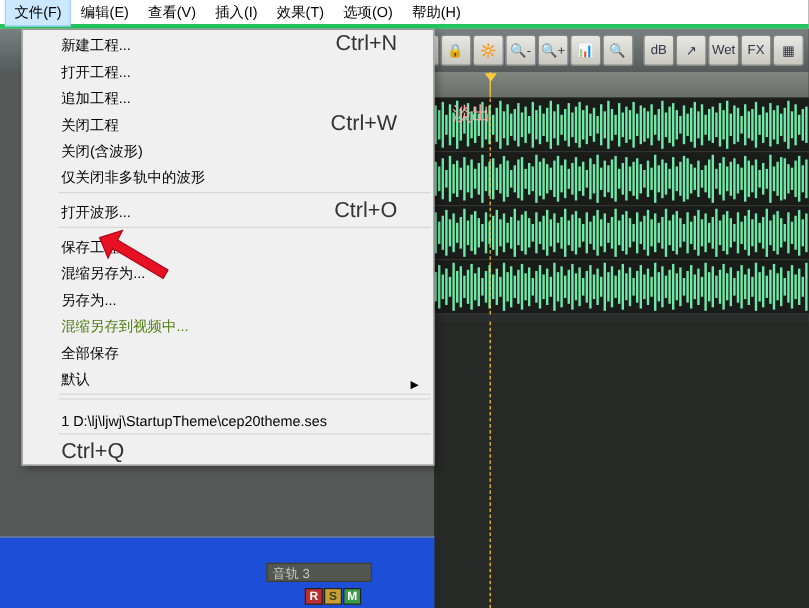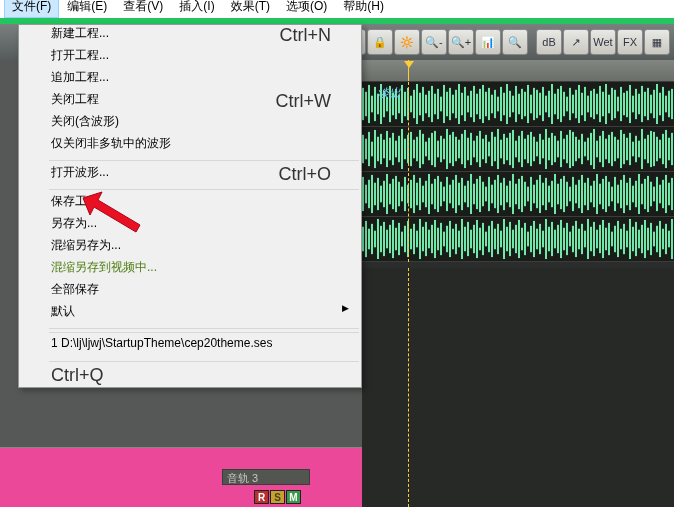--- a/index.html
+++ b/index.html
@@ -1,43 +1,43 @@
 <!DOCTYPE html>
 <html><head>
 <meta charset="utf-8">
 <style>
 *{margin:0;padding:0;box-sizing:border-box}
 body{font-family:"Microsoft YaHei",Arial,sans-serif;font-size:12px;background:#444542;width:674px;height:507px;overflow:hidden;position:relative}
-.menubar{height:24px;background:#fff;display:flex;align-items:flex-end;padding:0 4px;border-bottom:6px solid #22c55e}
+.menubar{height:24px;background:#fff;display:flex;align-items:center;padding:0 4px;border-bottom:4px solid #22c55e}
 .menubar span{padding:3px 8px;cursor:pointer}
 .menubar span.active{background:#cce8ff;border:1px solid #99d1ff;padding:2px 7px}
 .toolbar-row{height:36px;background:linear-gradient(#7a8080,#555b5b);display:flex;align-items:center;position:relative}
 .toolbar-right{position:absolute;right:0;top:0;height:36px;display:flex;align-items:center;gap:1px;padding-right:4px}
 .tb-btn{width:26px;height:26px;background:linear-gradient(#e8e8e4,#c8c8c0);border:1px solid #888;border-radius:3px;display:flex;align-items:center;justify-content:center;font-size:11px;color:#334}
 .tb-sep{width:6px}
 .dropdown{position:absolute;left:18px;top:24px;width:344px;background:#f0f0f0;border:1px solid #979797;box-shadow:3px 3px 6px rgba(0,0,0,.3);z-index:100}
-.d-item{display:flex;align-items:flex-start;height:22px;padding:0 30px 0 32px;position:relative}
+.d-item{display:flex;align-items:flex-end;height:22px;padding:0 30px 0 32px;position:relative}
 .d-item.disabled{color:#4d7c0f}
 .d-label{flex:1}
 .d-short{color:#333;font-size:18px}
 .d-arrow{position:absolute;right:12px;font-size:9px}
 .d-sep{height:1px;background:#d7d7d7;margin:3px 2px 3px 30px}
 .arrow-cursor{position:absolute;left:80px;top:190px;z-index:110;pointer-events:none}
 .workspace{position:absolute;left:362px;top:60px;right:0;bottom:0;background:#2a2d2b}
 .time-ruler{height:22px;background:linear-gradient(#828680,#6a6e68);border-bottom:1px solid #3a3d38;position:relative}
 .ruler-playhead{position:absolute;left:46px;top:0;bottom:0;width:1px;background:#ffcc33}
 .ruler-playhead:before{content:"";position:absolute;left:-4px;top:1px;width:0;height:0;border-left:5px solid transparent;border-right:5px solid transparent;border-top:7px solid #ffcc33}
 .tracks{position:relative}
 .track{height:45px;background:#1a1c1a;position:relative;border-bottom:1px solid #3a3d38}
 .track svg{position:absolute;left:0;top:0;width:100%;height:100%}
-.track-label{position:absolute;left:15px;top:3px;color:#7dd3fc;font-size:12px;font-style:italic;z-index:2}
+.track-label{position:absolute;left:15px;top:3px;color:#fca5a5;font-size:16px;z-index:2}
 .playhead{position:absolute;left:46px;top:0;bottom:0;width:1px;border-left:1px dashed #ffcc33;z-index:5}
 .below-tracks{position:absolute;left:362px;top:268px;right:0;bottom:0;background:#272927}
 .left-panel{position:absolute;left:0;top:60px;width:362px;bottom:0;background:#555856}
-.left-bottom{position:absolute;left:0;bottom:0;width:362px;height:60px;background:#ec4899;border-top:1px solid #888}
+.left-bottom{position:absolute;left:0;bottom:0;width:362px;height:60px;background:#1d4ed8;border-top:1px solid #888}
 .tracklabel-box{position:absolute;left:222px;bottom:22px;width:88px;height:16px;background:#535650;color:#c5c8c2;font-size:11px;padding:1px 4px;border:1px solid #3a3d38}
 .rsm{position:absolute;left:254px;bottom:3px;display:flex;gap:1px}
 .rsm div{width:15px;height:14px;font-size:10px;font-weight:bold;display:flex;align-items:center;justify-content:center;border:1px solid #222}
 .rsm-r{background:#b93030;color:#fff}
 .rsm-s{background:#c9a030;color:#442}
 .rsm-m{background:#3a9a4a;color:#fff}
 .panel-bars{position:absolute;left:16px;top:452px;display:flex;gap:2px}
 .pbar{width:10px;height:42px;background:linear-gradient(#7c807a,#5a5d58);border:1px solid #3a3d38;border-radius:2px}
 .panel-bars2{position:absolute;left:176px;top:452px;display:flex;gap:2px}
 </style>
@@ -574,24 +574,24 @@
     <div class="d-sep"></div>
     <div class="d-item hoverable">
       <span class="d-label">打开波形...</span>
       <span class="d-short">Ctrl+O</span>
     </div>
     <div class="d-sep"></div>
     <div class="d-item hoverable">
       <span class="d-label">保存工程</span>
     </div>
     <div class="d-item hoverable">
+      <span class="d-label">混缩另存为...</span>
+    </div>
+    <div class="d-item hoverable">
       <span class="d-label">另存为...</span>
-    </div>
-    <div class="d-item hoverable">
-      <span class="d-label">混缩另存为...</span>
     </div>
     <div class="d-item disabled">
       <span class="d-label">混缩另存到视频中...</span>
     </div>
     <div class="d-item hoverable">
       <span class="d-label">全部保存</span>
     </div>
     <div class="d-item hoverable">
       <span class="d-label">默认</span>
       <span class="d-arrow">▶</span>

